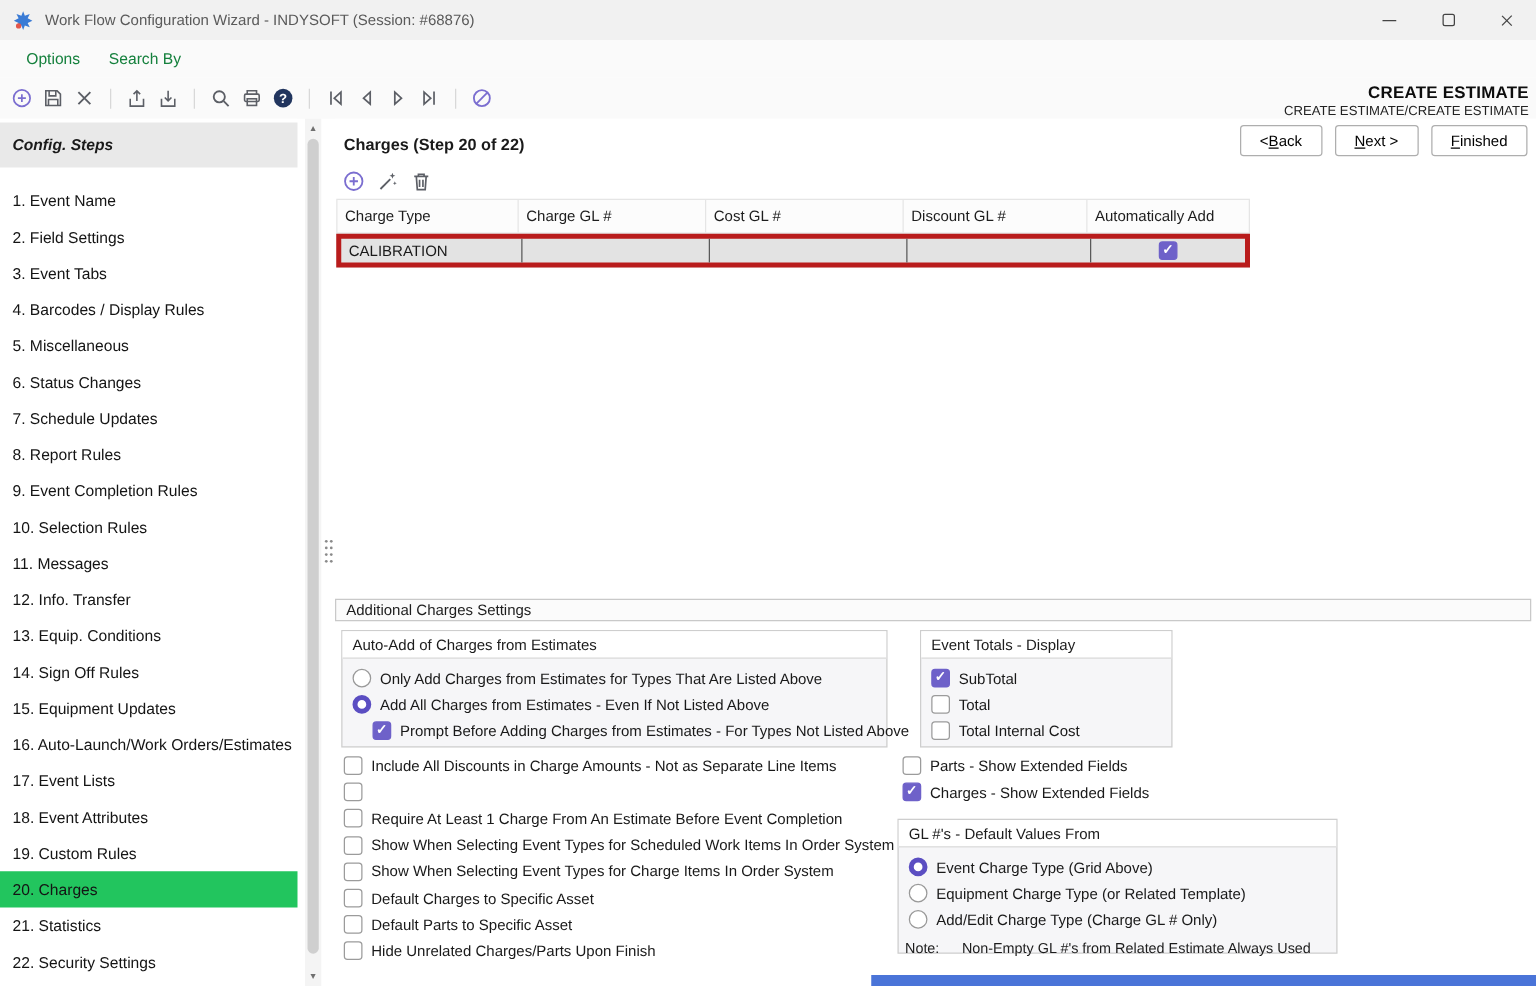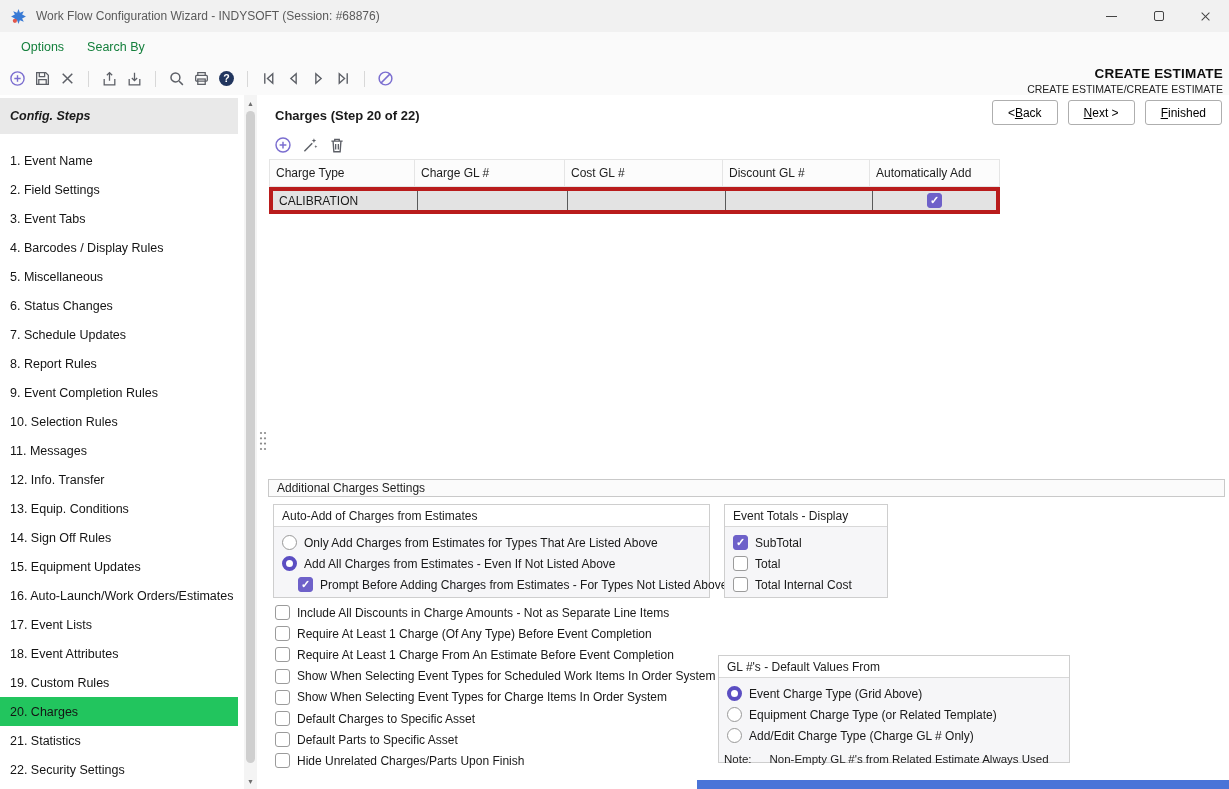--- a/index.html
+++ b/index.html
@@ -66,21 +66,21 @@
   .trow { display:flex; height:27px; background:#e3e3e3; border:4px solid #b91c1c; }
   .td { display:flex; align-items:center; padding-left:6px; border-right:1px solid #5a5a5a; font-size:12px; overflow:hidden; white-space:nowrap; }
   .td:last-child { border-right:none; justify-content:center; padding-left:0; }
 
   
   .add-bar { position:absolute; left:0; top:384px; right:4px; height:18px; border:1px solid #c9c9c9; background:#fbfbfb; display:flex; align-items:center; padding-left:8px; font-size:12px; color:#1d1d1d; }
   .groupbox { position:absolute; border:1px solid #cecece; background:#f6f6f8; }
   .group-title { height:22px; background:#fff; border-bottom:1px solid #d8d8d8; display:flex; align-items:center; padding-left:8px; font-size:12px; color:#1c1c1c; }
   .group-body { padding:5px 8px 4px 8px; }
   .g-autoadd { left:5px; top:409px; width:437px; height:94px; }
-  .g-totals  { left:456px; top:409px; width:164px; height:94px; }
+  .g-totals  { left:468px; top:409px; width:202px; height:94px; }
   .g-gl      { left:450px; top:560px; width:352px; height:108px; }
 
   .opt-row { display:flex; align-items:center; gap:7px; height:21px; }
   .opt-row.indent { margin-left:16px; }
   .opt-label { font-size:12px; color:#191919; white-space:nowrap; }
   .cb { width:15px; height:15px; border:1px solid #9b9b9b; border-radius:3px; background:#fff; flex:none; display:flex; align-items:center; justify-content:center; }
   .cb.checked { background:#6e61c9; border-color:#6e61c9; }
   .cb.checked::after { content:"✓"; color:#fff; font-size:11px; font-weight:bold; line-height:1; }
   .rb { width:15px; height:15px; border:1px solid #999; border-radius:50%; background:#fff; flex:none; }
   .rb.checked { border:4px solid #5b4ec2; }
@@ -349,21 +349,20 @@
       </div>
   </div>
 
   <div class="left-checks" id="leftOpts">
       <div class="opt-row">
         <span class="cb"></span>
         <span class="opt-label">Include All Discounts in Charge Amounts - Not as Separate Line Items</span>
       </div>
       <div class="opt-row">
         <span class="cb"></span>
-        <span class="opt-label">Require At Least 1 Charge (Of Any Type) Before Event Completion</span>
       </div>
       <div class="opt-row">
         <span class="cb"></span>
         <span class="opt-label">Require At Least 1 Charge From An Estimate Before Event Completion</span>
       </div>
       <div class="opt-row">
         <span class="cb"></span>
         <span class="opt-label">Show When Selecting Event Types for Scheduled Work Items In Order System</span>
       </div>
       <div class="opt-row">
@@ -377,20 +376,30 @@
       <div class="opt-row">
         <span class="cb"></span>
         <span class="opt-label">Default Parts to Specific Asset</span>
       </div>
       <div class="opt-row">
         <span class="cb"></span>
         <span class="opt-label">Hide Unrelated Charges/Parts Upon Finish</span>
       </div>
     </div>
 
+  <div class="right-checks" id="rightOpts">
+      <div class="opt-row">
+        <span class="cb"></span>
+        <span class="opt-label">Parts - Show Extended Fields</span>
+      </div>
+      <div class="opt-row">
+        <span class="cb checked"></span>
+        <span class="opt-label">Charges - Show Extended Fields</span>
+      </div>
+    </div>
 
   <div class="groupbox g-gl">
     <div class="group-title">GL #'s - Default Values From</div>
     <div class="group-body" id="glOpts">
         <div class="opt-row">
           <span class="rb checked"></span>
           <span class="opt-label">Event Charge Type (Grid Above)</span>
         </div>
         <div class="opt-row">
           <span class="rb"></span>

